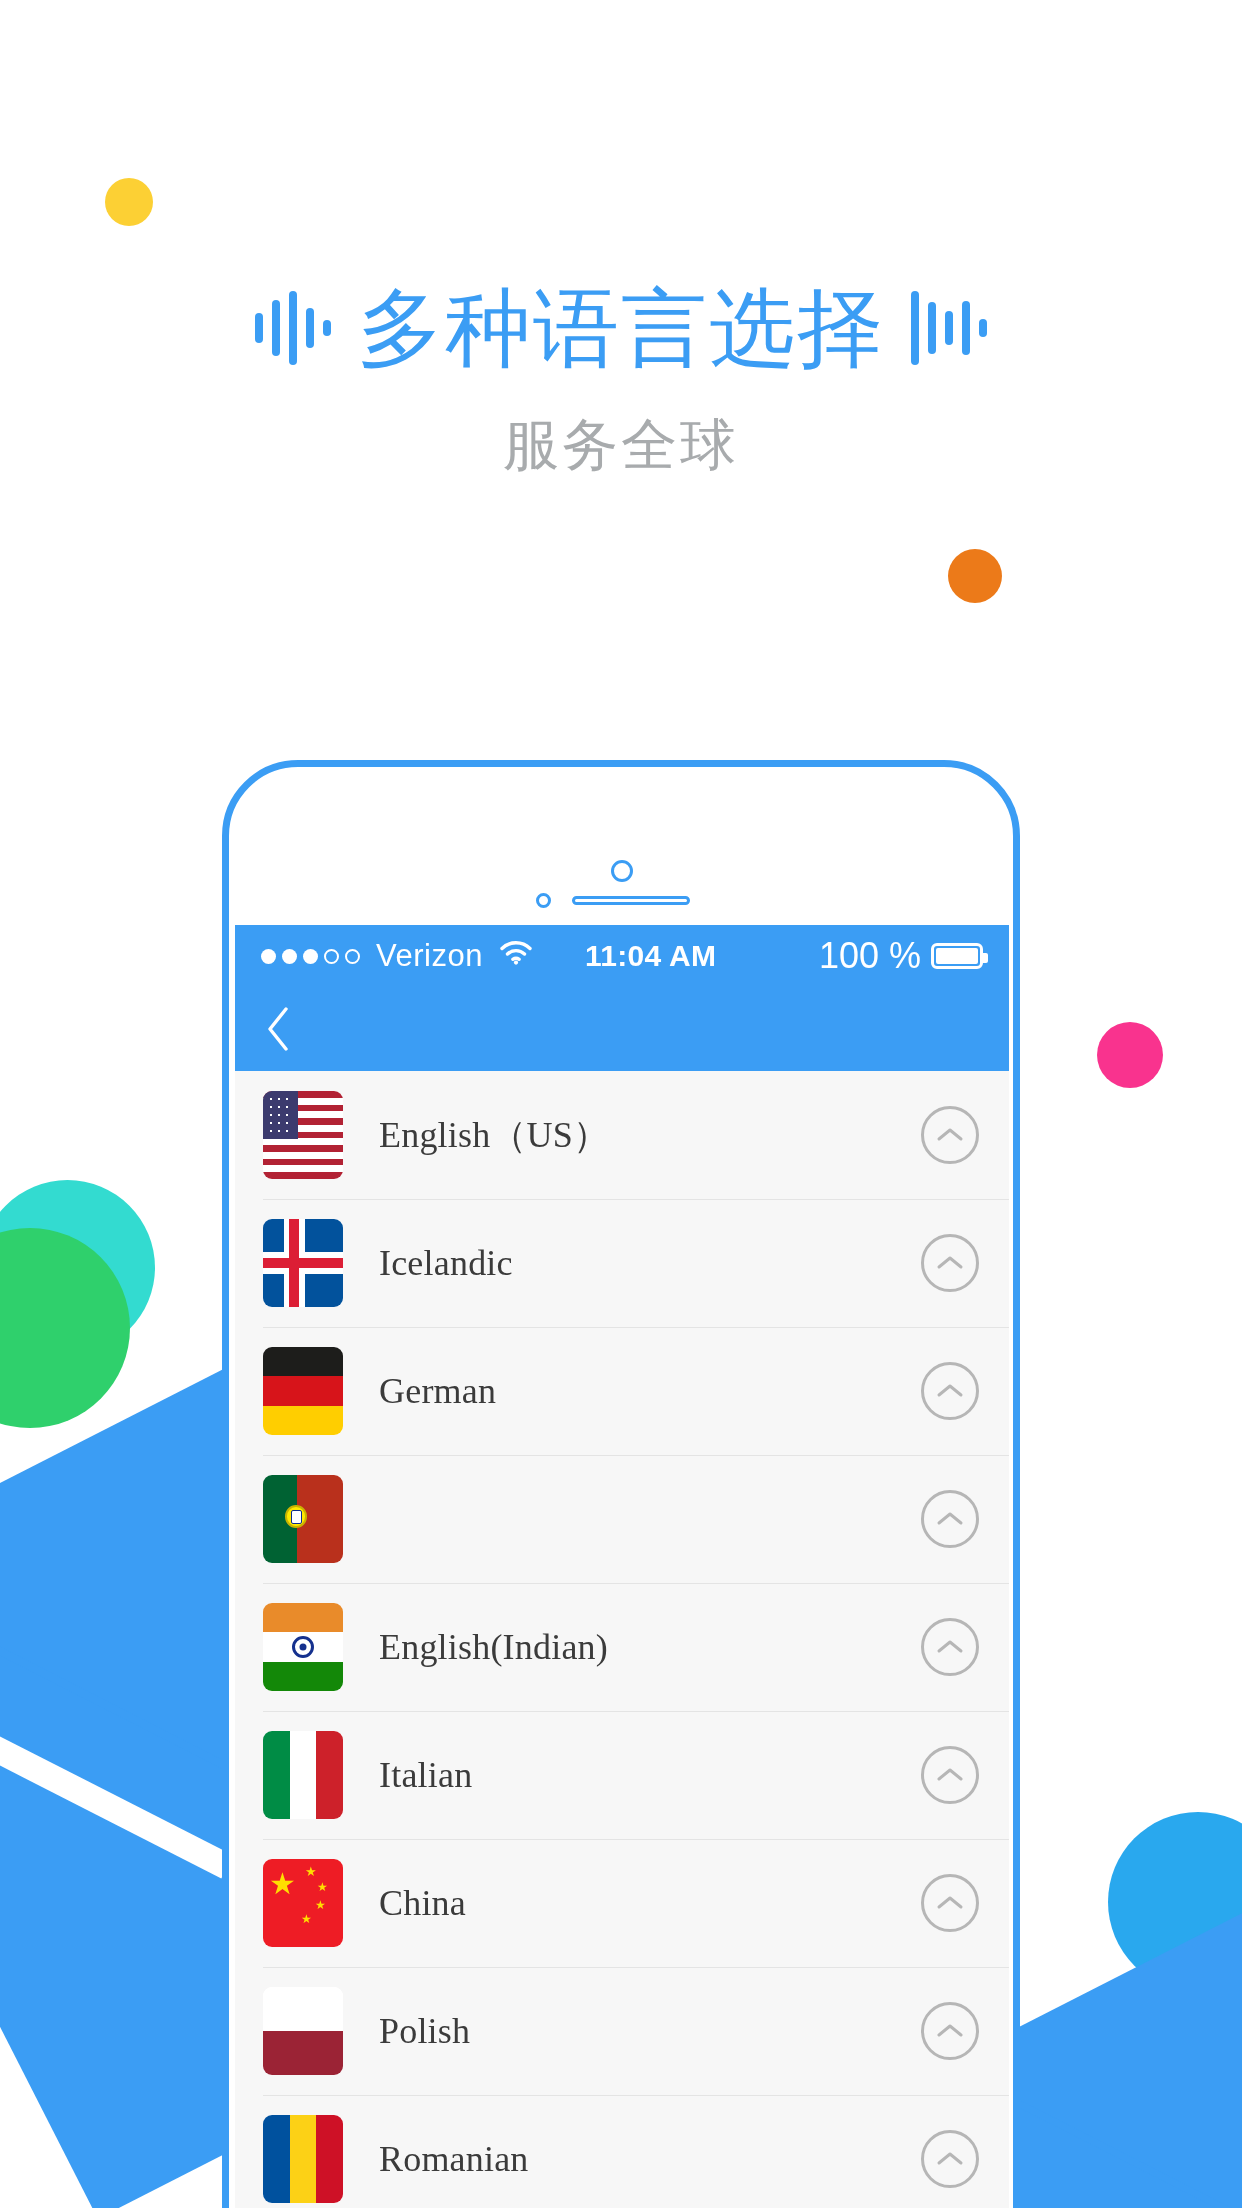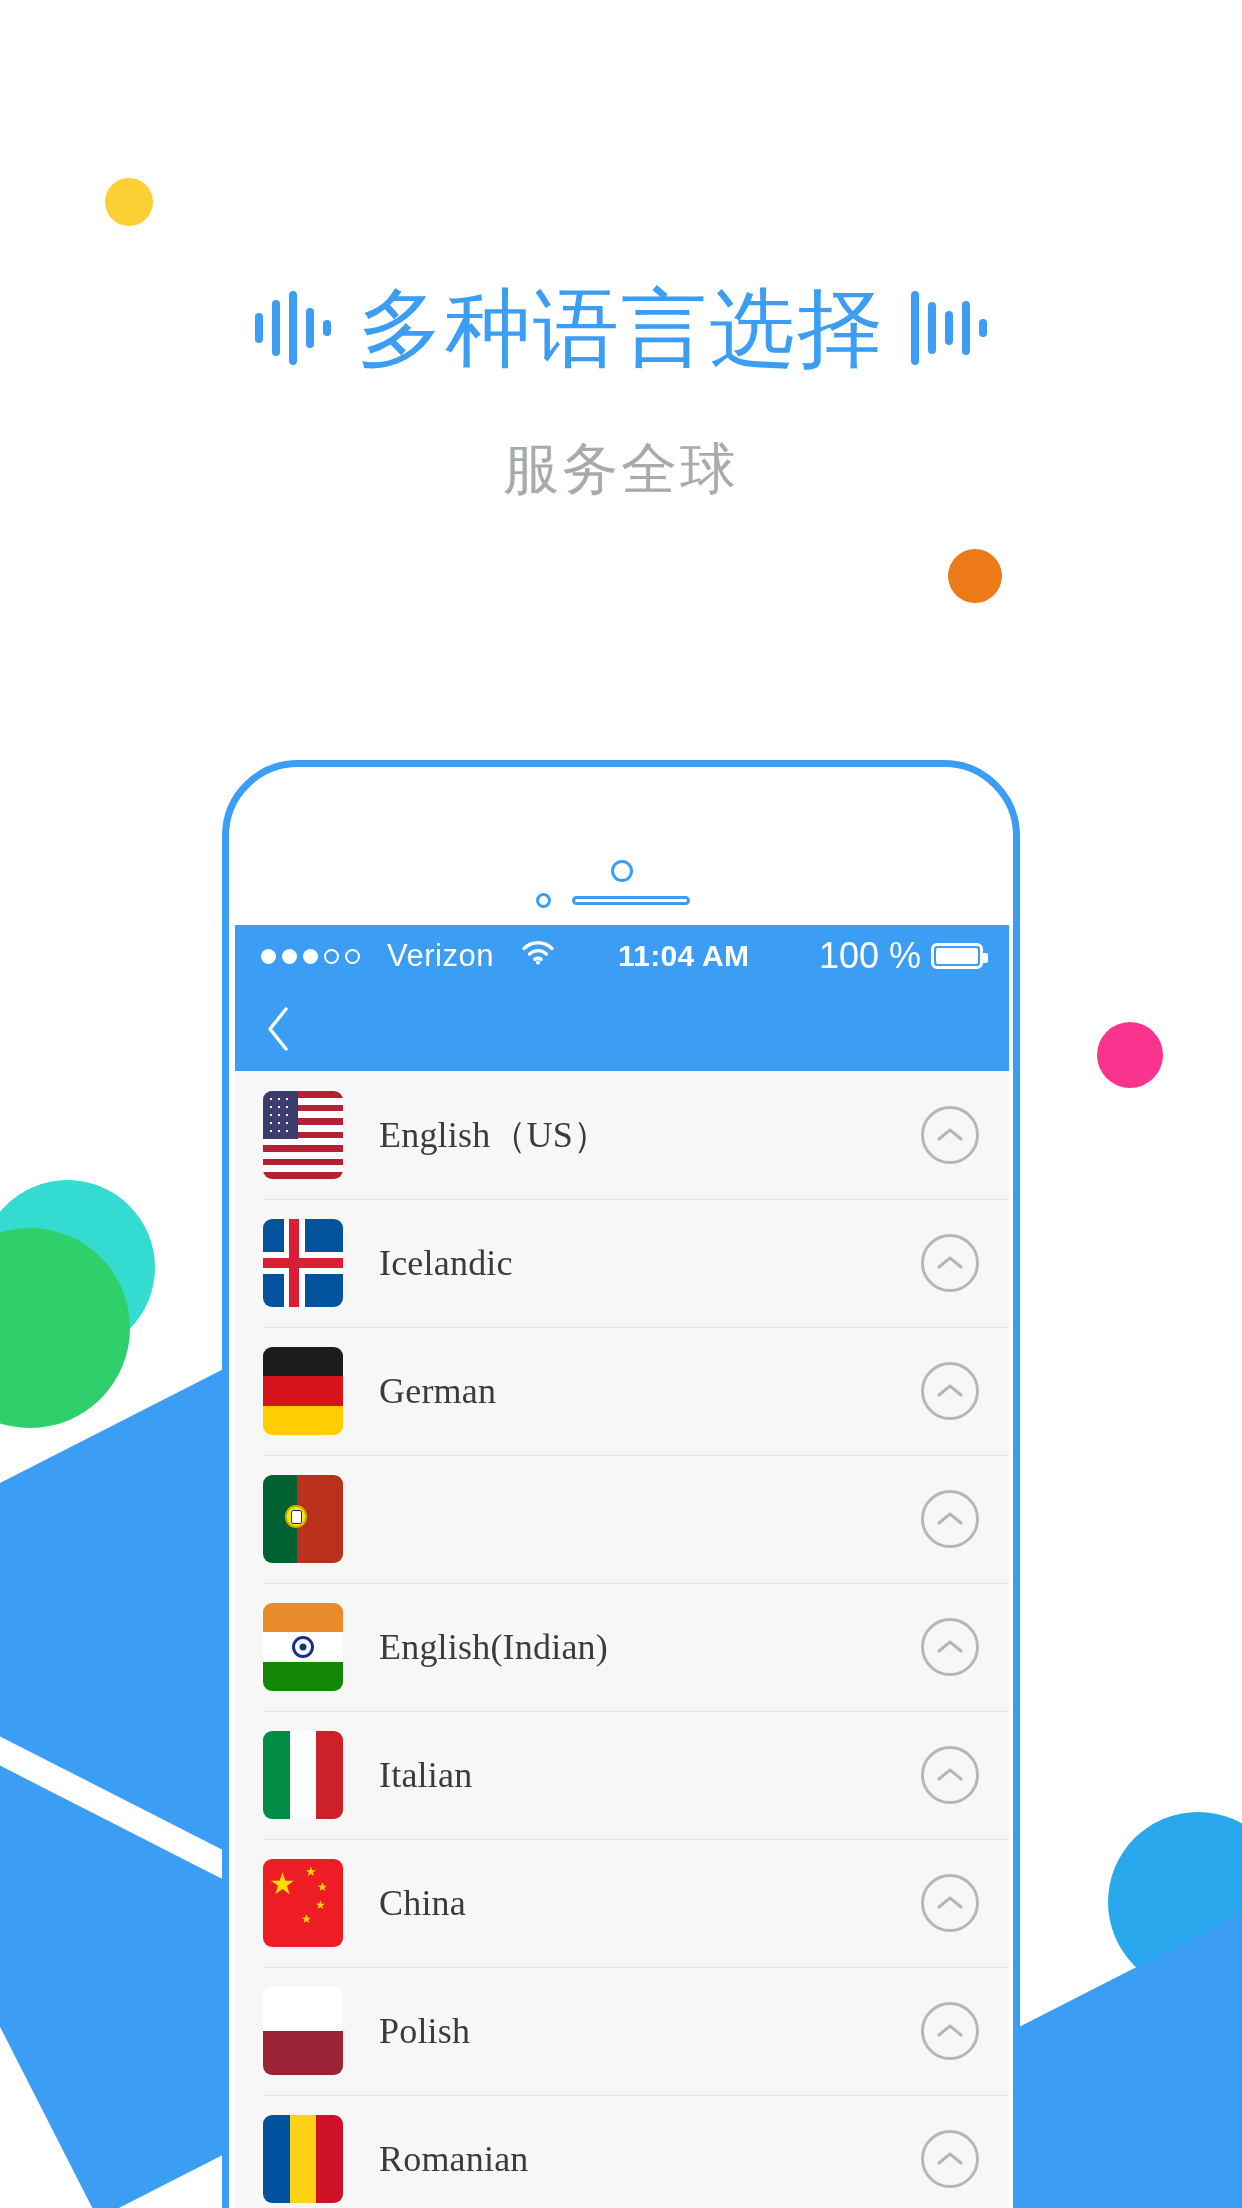--- a/index.html
+++ b/index.html
@@ -70,21 +70,21 @@
   .wave.flip i:nth-child(2){ height: 52px; }
   .wave.flip i:nth-child(3){ height: 34px; }
   .wave.flip i:nth-child(4){ height: 54px; }
   .wave.flip i:nth-child(5){ height: 18px; }
 
   .headline {
     font-size: 86px; line-height: 1; color: #3b9df4;
     letter-spacing: 2px; white-space: nowrap; font-weight: 400;
   }
   .subtitle {
-    position: absolute; left: 0; top: 432px; width: 1242px;
+    position: absolute; left: 0; top: 408px; width: 1242px;
     text-align: center; font-size: 56px; color: #a8abad; letter-spacing: 3px;
   }
 
   
   .phone {
     position: absolute; left: 222px; top: 760px;
     width: 798px; height: 1500px;
     border: 7px solid #3b9df4;
     border-radius: 76px 76px 0 0;
     background: #ffffff;
@@ -109,21 +109,21 @@
   .screen {
     position: absolute; left: 6px; top: 158px;
     width: 774px; height: 1336px;
     background: #f7f7f7; overflow: hidden;
   }
 
   
   .statusbar {
     height: 62px; background: #3b9df4; color: #fff;
     display: flex; align-items: center; padding: 0 26px;
-    font-size: 29px; font-weight: bold; gap: 11px;
+    font-size: 29px; font-weight: bold;
   }
   .signal { display: flex; align-items: center; gap: 6px; margin-right: 16px; }
   .signal span { width: 15px; height: 15px; border-radius: 50%; background: #fff; display:block;}
   .signal span.hollow { background: transparent; border: 2.5px solid #fff; }
   .carrier { font-weight: 400; font-size: 31px; letter-spacing: .5px; }
   .wifi-icon { margin-left: 16px; display:inline-block; }
   .clock { margin-left: 52px; font-size: 30px; font-weight: bold; letter-spacing: .3px;}
   .status-right { margin-left: auto; display: flex; align-items: center; gap: 10px; }
   .batt-pct { font-size: 36px; font-weight: 400; }
   .battery {

